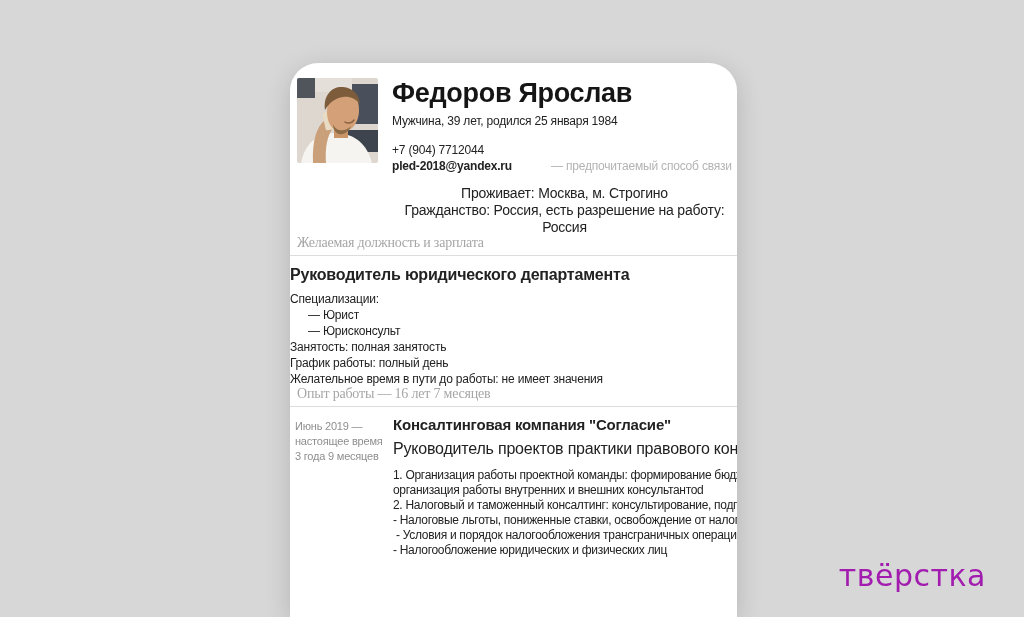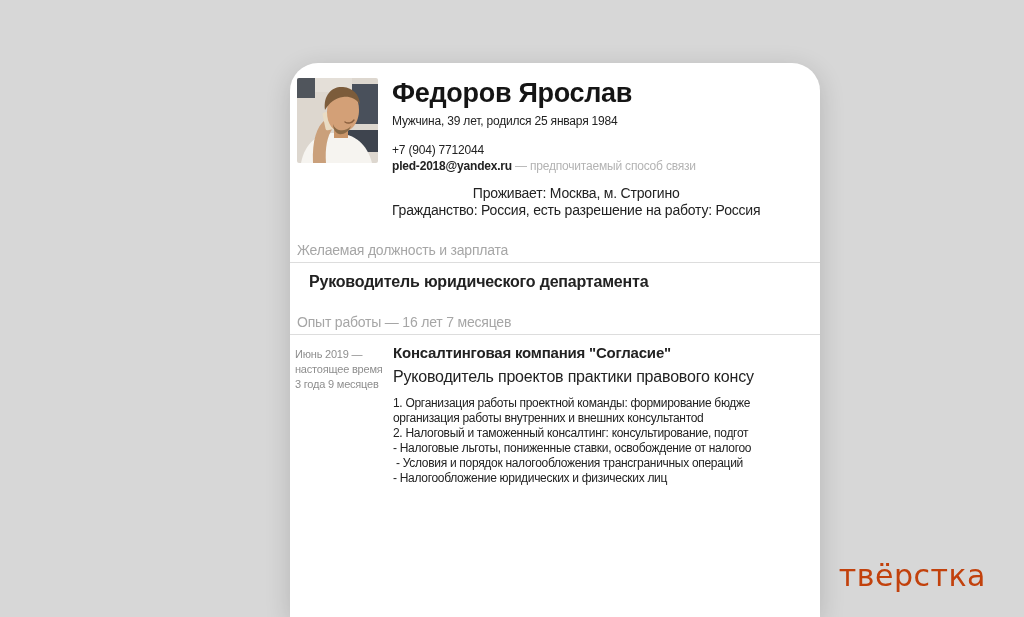--- a/index.html
+++ b/index.html
@@ -7,21 +7,21 @@
   body {
     background:#d7d7d7;
     font-family:"Liberation Sans", sans-serif;
     color:#222;
     position:relative;
   }
 
   .resume-card {
     position:absolute;
     left:290px; top:63px;
-    width:530px; height:554px;
+    width:447px; height:554px;
     background:#ffffff;
     border-radius:28px 28px 0 0;
     box-shadow:0 6px 26px rgba(0,0,0,0.16);
     overflow:hidden;
   }
 
   
   .header-row { display:flex; padding:15px 0 0 7px; }
   .photo {
     width:81px; height:85px; flex:0 0 81px;
@@ -31,55 +31,55 @@
   .header-info { padding-left:14px; padding-top:0; }
   .person-name {
     font-size:27px; line-height:30px; font-weight:bold; color:#151515;
     letter-spacing:-0.3px;
   }
   .person-subtitle { margin-top:6px; font-size:12px; line-height:15px; letter-spacing:-0.2px; }
   .contact-block { margin-top:13px; }
   .contact-phone { font-size:12px; line-height:16px; font-weight:normal; letter-spacing:-0.2px; }
   .contact-email-line { font-size:12px; line-height:16px; letter-spacing:-0.2px; white-space:pre; }
   .contact-email { font-weight:bold; }
-  .email-note { color:#b3b3b3; }
+  .email-note { color:#b3b3b3;padding-left:36px; }
   .address-block { margin-top:11px; }
   .address-block div { font-size:14px; line-height:17px; letter-spacing:-0.2px;text-align:center; }
 
   
   .section-header {
-    margin-top:24px;
     font-size:14px; line-height:14px;
     color:#a6a6a6; letter-spacing:-0.2px;
     padding:0 0 5px 7px;
     border-bottom:1px solid #ddd;
+    font-family:Liberation Serif, serif;
   }
 
-  .desired-block { padding-left:19px; }
+  .desired-block { padding-left:0; }
   .desired-title { margin-top:9px; font-size:16px; line-height:19px; font-weight:bold; letter-spacing:-0.2px; }
   .desired-list { margin-top:7px; }
   .desired-list div { font-size:12px; line-height:16px; letter-spacing:-0.2px; white-space:pre; }
   .spec-item { padding-left:18px; }
 
   
   .exp-row { display:flex; margin-top:9px; padding-left:5px; }
   .exp-dates { flex:0 0 98px; color:#8e8e8e; font-size:11px; line-height:15px; letter-spacing:-0.2px; padding-top:3px; }
   .exp-main { flex:1 1 auto; min-width:0; }
   .exp-company { font-size:15px; line-height:18px; font-weight:bold; letter-spacing:-0.2px; white-space:pre; }
   .exp-position { margin-top:5px; font-size:16px; line-height:20px; letter-spacing:-0.2px; white-space:pre; }
   .exp-desc { margin-top:9px; }
   .exp-desc div { font-size:12px; line-height:15px; letter-spacing:-0.3px; white-space:pre; }
 
   
   .watermark {
     position:absolute;
     right:38px; bottom:26px;
     font-family:"DejaVu Sans", sans-serif;
     font-size:30px; line-height:30px;
-    color:#c2410c;
+    color:#a21caf;
     letter-spacing:0.5px;
     user-select:none;
   }
 </style>
 </head>
 <body>
 
 <div class="resume-card">
 
   <div class="header-row">
@@ -119,20 +119,28 @@
         <div>Проживает: Москва, м. Строгино</div>
         <div>Гражданство: Россия, есть разрешение на работу: Россия</div>
       </div>
     </div>
   </div>
 
   <div class="section-header">Желаемая должность и зарплата</div>
 
   <div class="desired-block">
     <div class="desired-title">Руководитель юридического департамента</div>
+    <div class="desired-list">
+      <div>Специализации:</div>
+      <div class="spec-item">— Юрист</div>
+      <div class="spec-item">— Юрисконсульт</div>
+      <div>Занятость: полная занятость</div>
+      <div>График работы: полный день</div>
+      <div>Желательное время в пути до работы: не имеет значения</div>
+    </div>
   </div>
 
   <div class="section-header">Опыт работы — 16 лет 7 месяцев</div>
 
   <div class="exp-row">
     <div class="exp-dates">
       <div>Июнь 2019 —</div>
       <div>настоящее время</div>
       <div>3 года 9 месяцев</div>
     </div>

